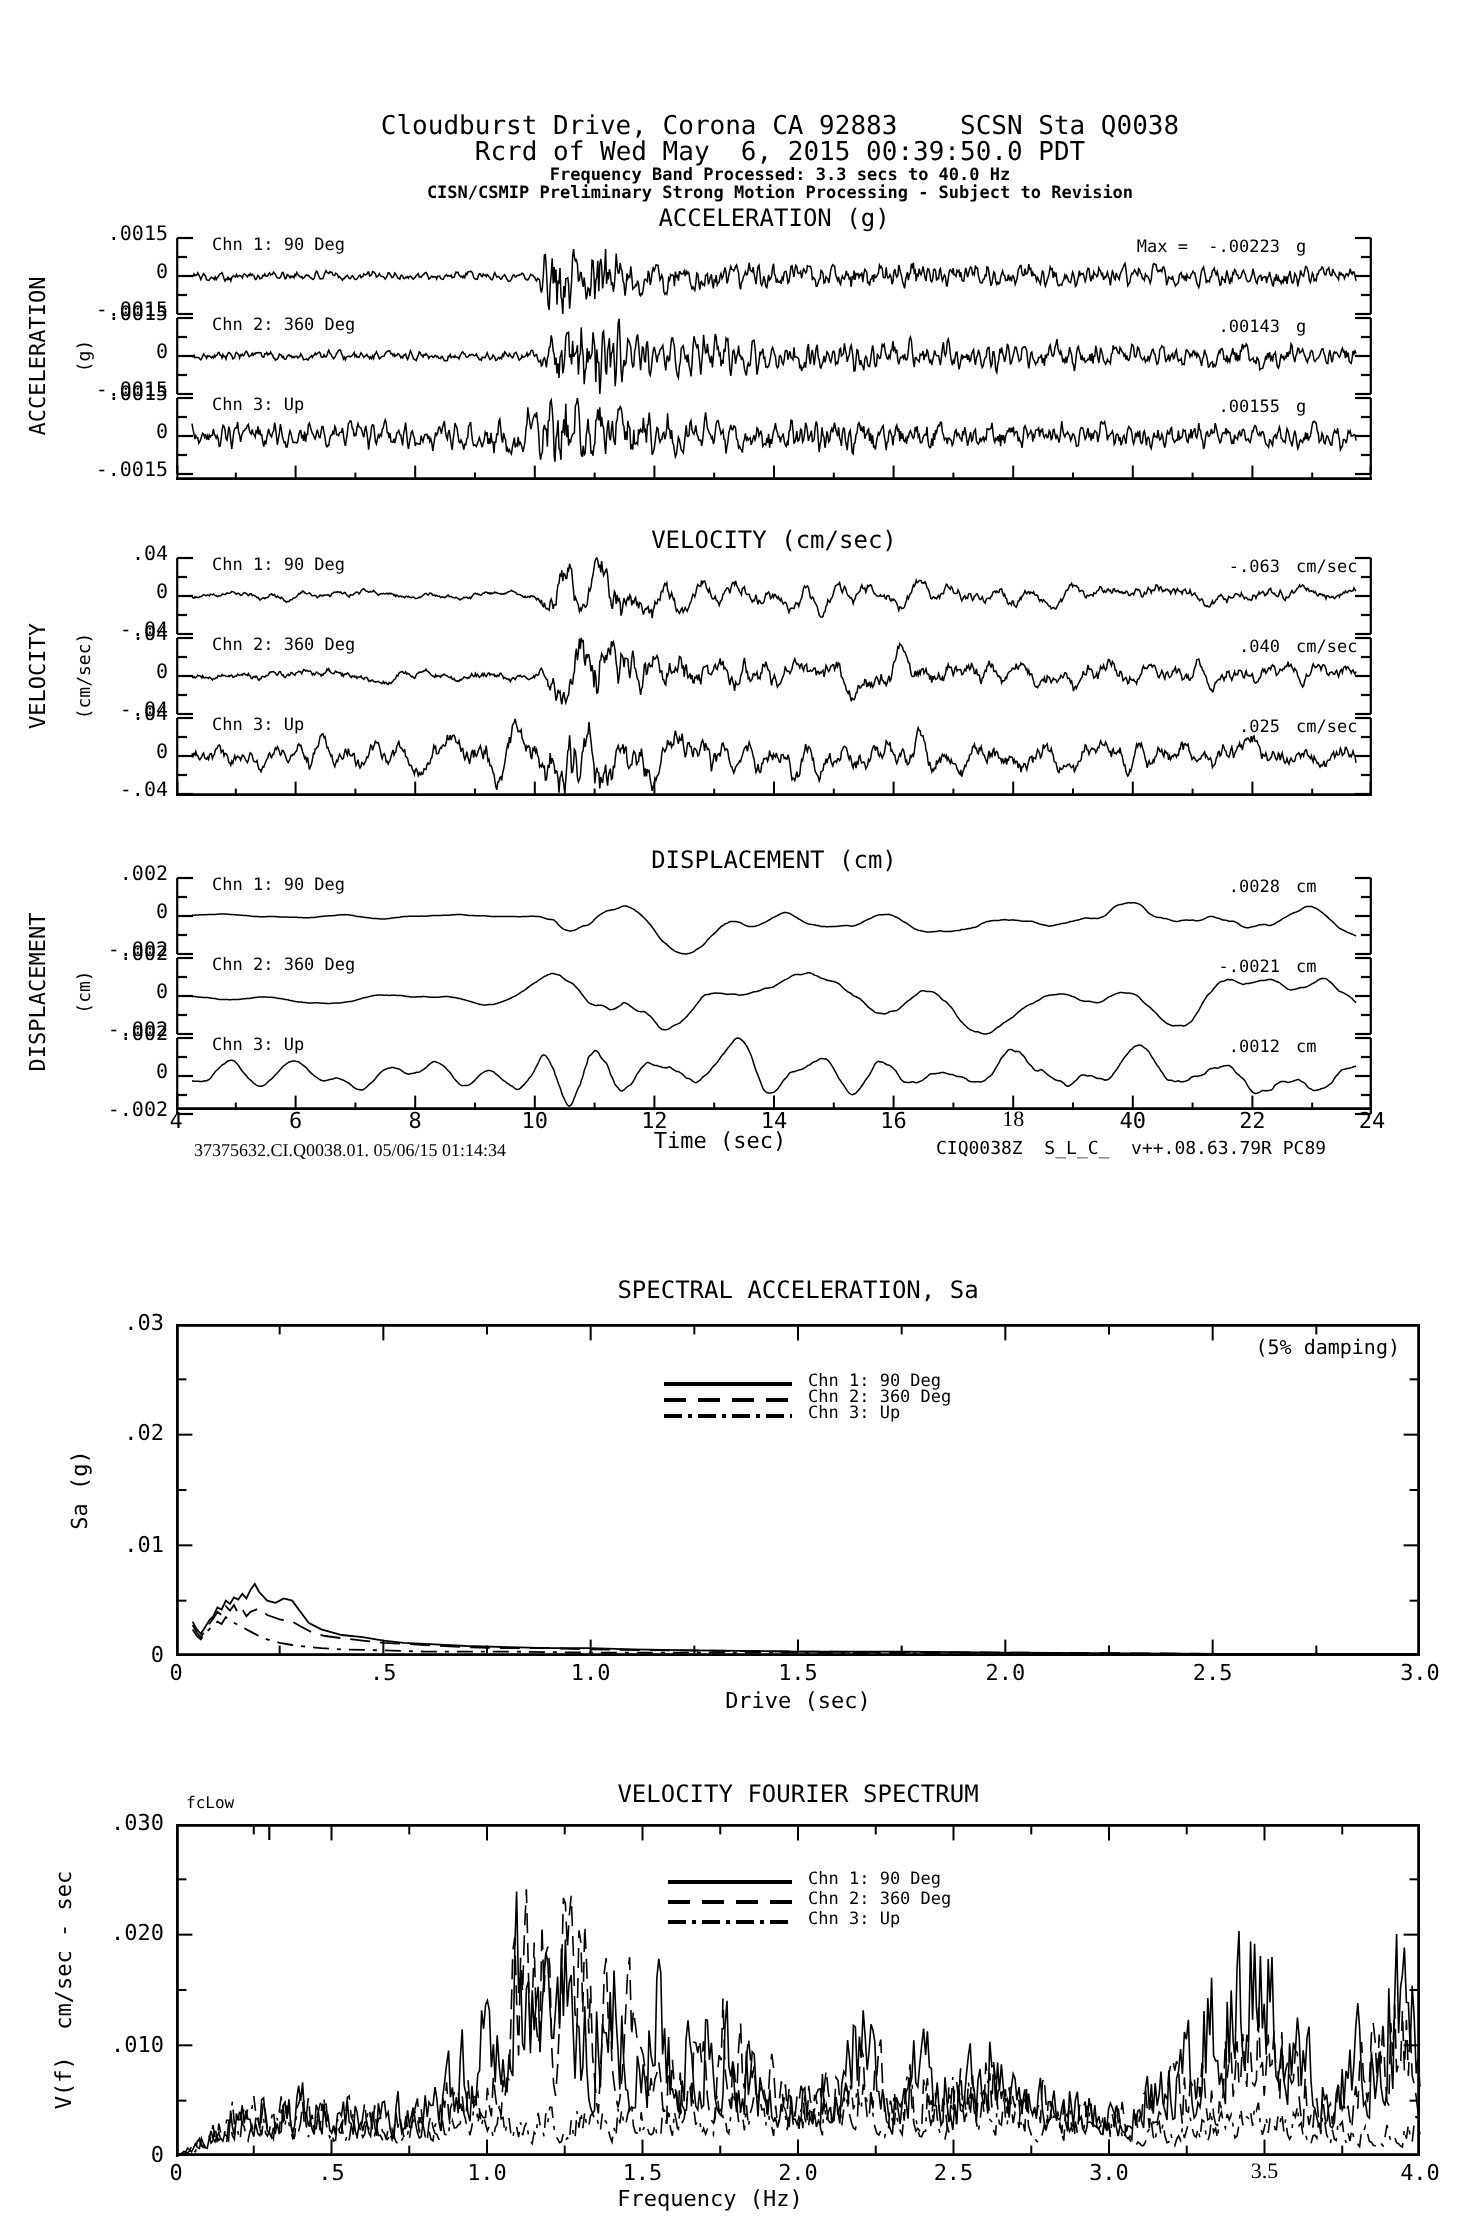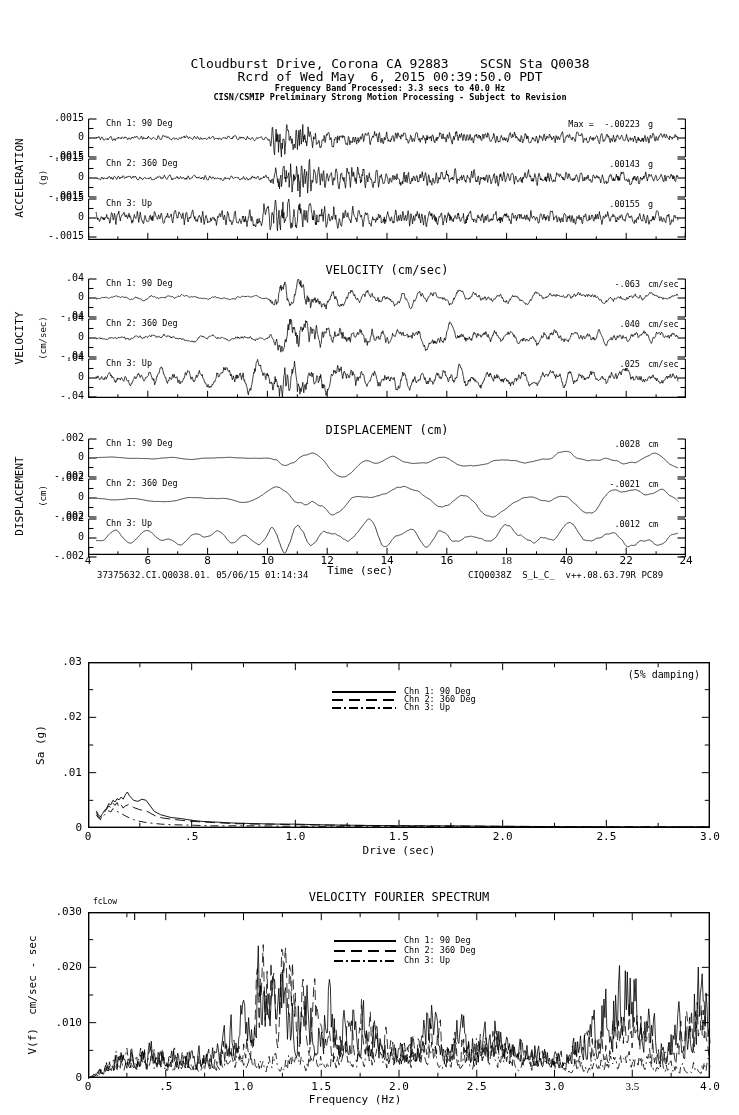--- a/index.html
+++ b/index.html
@@ -20,34 +20,36 @@
 </head>
 <body>
 
 <div class="page" id="page">
 
   <div class="t ctr" style="left:0;top:57px;width:780px;font-size:13px;">Cloudburst Drive, Corona CA 92883    SCSN Sta Q0038</div>
   <div class="t ctr" style="left:0;top:70px;width:780px;font-size:13px;">Rcrd of Wed May  6, 2015 00:39:50.0 PDT</div>
   <div class="t ctr bold" style="left:0;top:84px;width:780px;font-size:8.5px;">Frequency Band Processed: 3.3 secs to 40.0 Hz</div>
   <div class="t ctr bold" style="left:0;top:93px;width:780px;font-size:8.5px;">CISN/CSMIP Preliminary Strong Motion Processing - Subject to Revision</div>
 
+  <div class="t ctr" style="left:88px;top:103px;width:598px;font-size:12px;">ACCELERATION (g)</div>
   <div class="t ctr" style="left:88px;top:424px;width:598px;font-size:12px;">DISPLACEMENT (cm)</div>
   <div class="t ctr" style="left:88px;top:264px;width:598px;font-size:12px;">VELOCITY (cm/sec)</div>
 
   <div class="rot" style="left:19px;top:178px;font-size:11px;">ACCELERATION</div>
   <div class="rot" style="left:43px;top:178px;font-size:9px;">(g)</div>
   <div class="rot" style="left:19px;top:338px;font-size:11px;">VELOCITY</div>
   <div class="rot" style="left:43px;top:338px;font-size:9px;">(cm/sec)</div>
   <div class="rot" style="left:19px;top:496px;font-size:11px;">DISPLACEMENT</div>
   <div class="rot" style="left:43px;top:496px;font-size:9px;">(cm)</div>
 
   <div class="t ctr" style="left:290px;top:565px;width:140px;font-size:11px;">Time (sec)</div>
-  <div class="t" style="left:97px;top:571px;font-size:9px;">37375632.CI.Q0038.01. 05/06/15 01:14:34</div>
+  <div class="t" style="left:97px;top:571px;font-size:9px;font-family:Liberation Serif, serif;">37375632.CI.Q0038.01. 05/06/15 01:14:34</div>
   <div class="t" style="left:468px;top:571px;font-size:9px;">CIQ0038Z  S_L_C_  v++.08.63.79R PC89</div>
 
+  <div class="t ctr" style="left:88px;top:639px;width:622px;font-size:12px;">SPECTRAL ACCELERATION, Sa</div>
   <div class="t rt" style="left:480px;top:670px;width:220px;font-size:10px;">(5% damping)</div>
   <div class="rot" style="left:40px;top:745px;font-size:11px;">Sa (g)</div>
   <div class="t ctr" style="left:319px;top:845px;width:160px;font-size:11px;">Drive (sec)</div>
 
   <div>
     <div class="leg-solid" style="left:332px;top:691px;width:64px;"></div>
     <div class="leg-dash" style="left:332px;top:699px;width:64px;"></div>
     <div class="leg-dashdot" style="left:332px;top:707px;width:64px;"></div>
     <div class="t" style="left:404px;top:687px;font-size:8.5px;">Chn 1: 90 Deg</div>
     <div class="t" style="left:404px;top:695px;font-size:8.5px;">Chn 2: 360 Deg</div>

